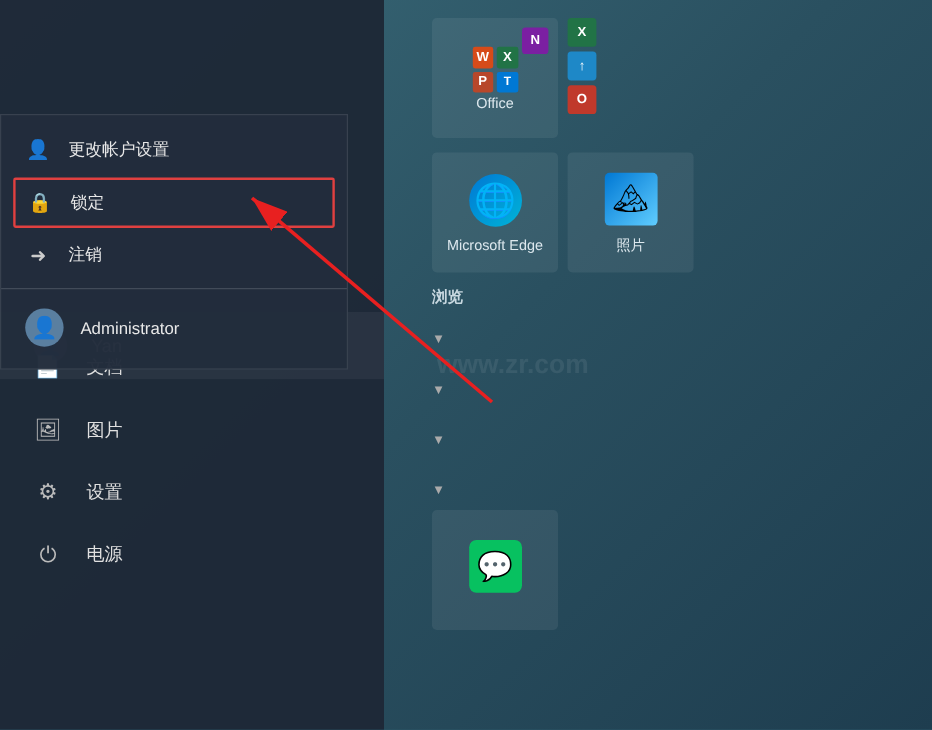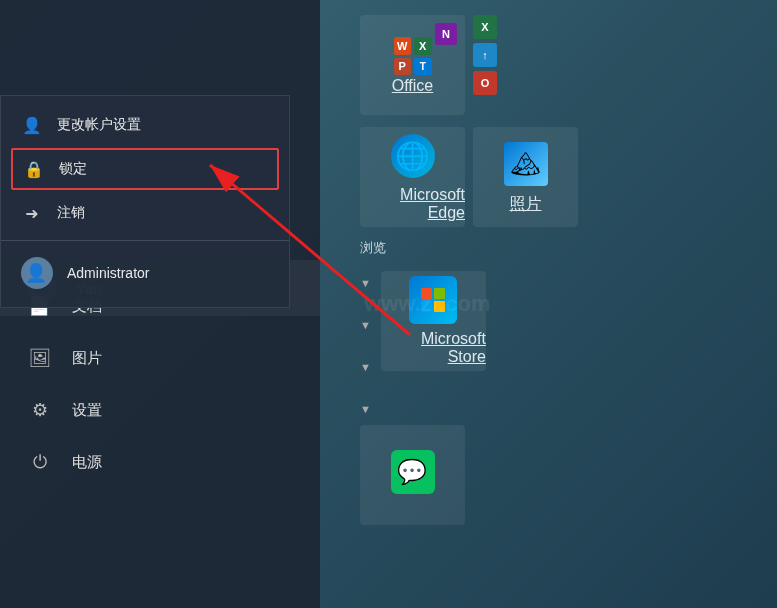--- a/index.html
+++ b/index.html
@@ -187,23 +187,22 @@
       height: 48px;
       display: flex;
       align-items: center;
       justify-content: center;
       margin-bottom: 6px;
       font-size: 36px;
     }
 
     .app-label {
       color: #dde8ee;
-      font-size: 16px;
+      font-size: 12px;
       text-align: right;
-      text-decoration: underline;
     }
 
     
     .onenote-mini {
       position: absolute;
       top: 8px;
       right: 8px;
       width: 22px;
       height: 22px;
       background: #7b1fa2;
@@ -339,43 +338,30 @@
       <div class="app-label">Microsoft Edge</div>
     </div>
     <div class="app-tile">
       <div class="app-icon-area">
         <div class="photos-icon">🏔</div>
       </div>
       <div class="app-label">照片</div>
     </div>
   </div>
 
-  <div class="section-header" style="margin-top:4px;">浏览</div>
+  <div class="section-header" style="margin-top:4px;font-weight:bold;">浏览</div>
 
   <div style="display:flex;gap:4px;align-items:flex-start;">
     <div style="display:flex;flex-direction:column;gap:2px;padding-top:10px;">
       <span class="chevron">▼</span>
       <span class="chevron" style="margin-top:28px;">▼</span>
       <span class="chevron" style="margin-top:28px;">▼</span>
       <span class="chevron" style="margin-top:28px;">▼</span>
     </div>
 
-    <div class="app-tile" style="margin-top:4px;">
-      <div class="app-icon-area">
-        <div class="store-icon">
-          <div class="store-grid">
-            <div class="store-sq" style="background:#f25022;"></div>
-            <div class="store-sq" style="background:#80ba01;"></div>
-            <div class="store-sq" style="background:#02a4ef;"></div>
-            <div class="store-sq" style="background:#ffb902;"></div>
-          </div>
-        </div>
-      </div>
-      <div class="app-label">Microsoft Store</div>
-    </div>
   </div>
 
   <div style="margin-top:10px;">
     <div class="app-tile" style="width:105px;">
       <div class="app-icon-area">
         <div class="wechat-icon">💬</div>
       </div>
     </div>
   </div>
 </div>

